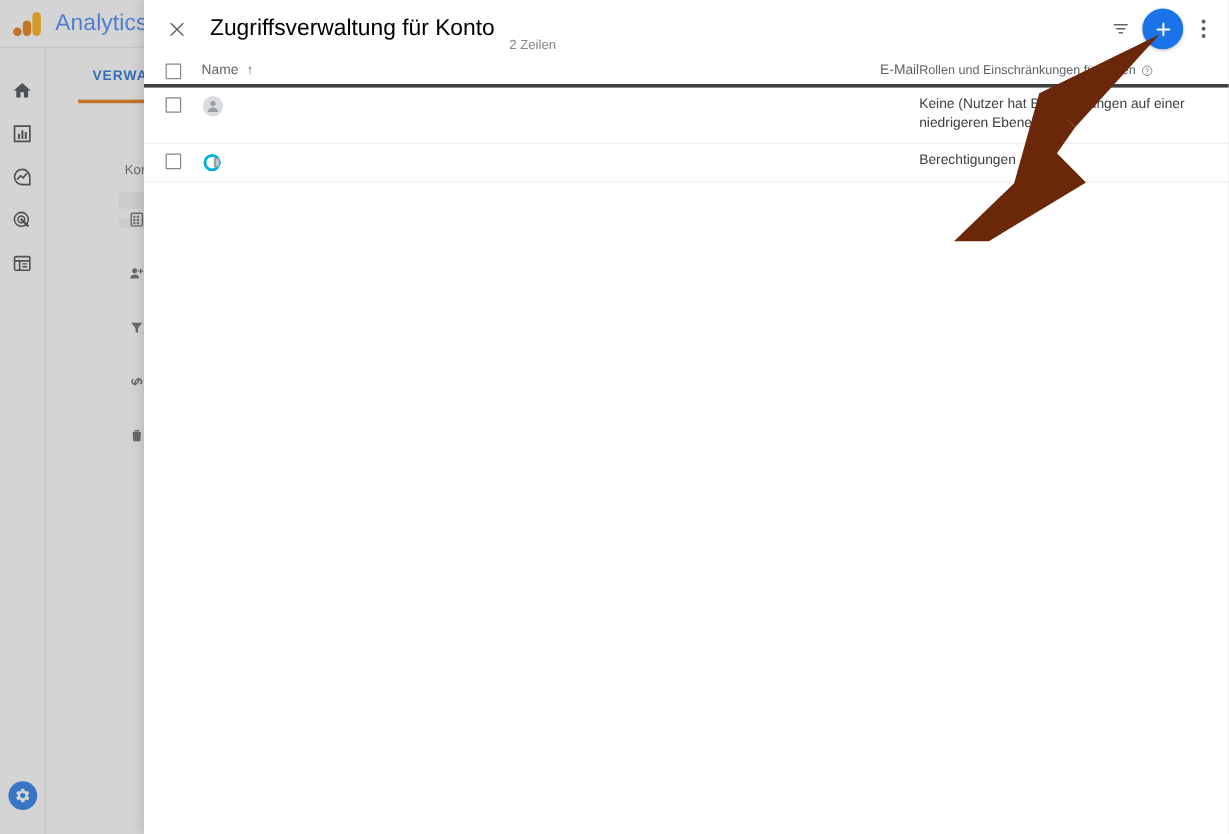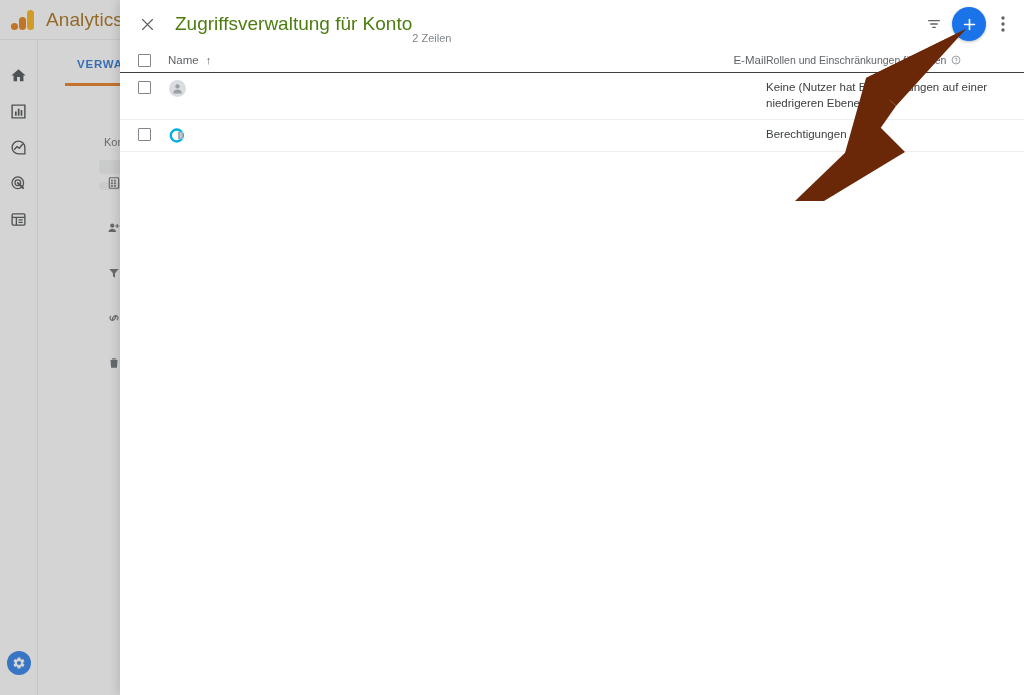--- a/index.html
+++ b/index.html
@@ -14,21 +14,21 @@
   
   .bg-app { position: absolute; inset: 0; background: #ffffff; }
 
   .bg-topbar {
     position: absolute; left: 0; top: 0; width: 1024px; height: 40px;
     background: #ffffff; display: flex; align-items: center;
     border-bottom: 1px solid #e8eaed;
   }
   .ga-logo { margin-left: 10px; width: 26px; height: 24px; display: block; }
   .ga-wordmark {
-    margin-left: 10px; font-size: 19px; color: #a16207;
+    margin-left: 10px; font-size: 19px; color: #3b82f6;
     letter-spacing: .1px; font-weight: 400;
   }
   .topbar-divider {
     margin-left: 14px; width: 1px; height: 26px; background: #dadce0;
   }
 
   .bg-sidebar {
     position: absolute; left: 0; top: 40px; width: 38px; height: 655px;
     background: #ffffff; border-right: 1px solid #e8eaed;
     display: flex; flex-direction: column; align-items: center;
@@ -98,25 +98,25 @@
   .panel-header {
     position: relative; height: 48px;
     display: flex; align-items: center;
   }
   .close-btn {
     width: 26px; height: 26px; margin-left: 14px;
     display: flex; align-items: center; justify-content: center;
     cursor: pointer;
   }
   .panel-title {
-    margin-left: 15px; font-size: 19px; color: #4d7c0f; font-weight: 400;
+    margin-left: 15px; font-size: 19px; color: #000000; font-weight: 400;
     white-space: nowrap;
   }
   .panel-rowcount {
-    margin-left: 0; font-size: 11px; color: #80868b;
+    margin-left: 12px; font-size: 11px; color: #80868b;
     align-self: flex-end; margin-bottom: 4px;
   }
   .search-box {
     position: absolute; left: 380px; top: 6px;
     width: 268px; height: 29px; background: #f1f3f4;
     border-radius: 3px; display: flex; align-items: center;
   }
   .search-icon { margin-left: 12px; display: flex; }
   .search-input {
     border: none; outline: none; background: transparent;
@@ -139,21 +139,21 @@
   .more-btn {
     position: absolute; right: 10px; top: 12px;
     width: 22px; height: 24px; cursor: pointer;
     display: flex; align-items: center; justify-content: center;
   }
 
   
   .table { width: 100%; }
   .thead {
     display: flex; align-items: center; height: 25px;
-    border-bottom: 1px solid #404040;
+    border-bottom: 3px solid #404040;
   }
   .trow {
     display: flex; align-items: flex-start;
     border-bottom: 1px solid #eeeeee;
     min-height: 30px;
   }
   .cb-cell {
     width: 48px; display: flex; justify-content: center;
     padding-top: 8px; flex: none;
   }

